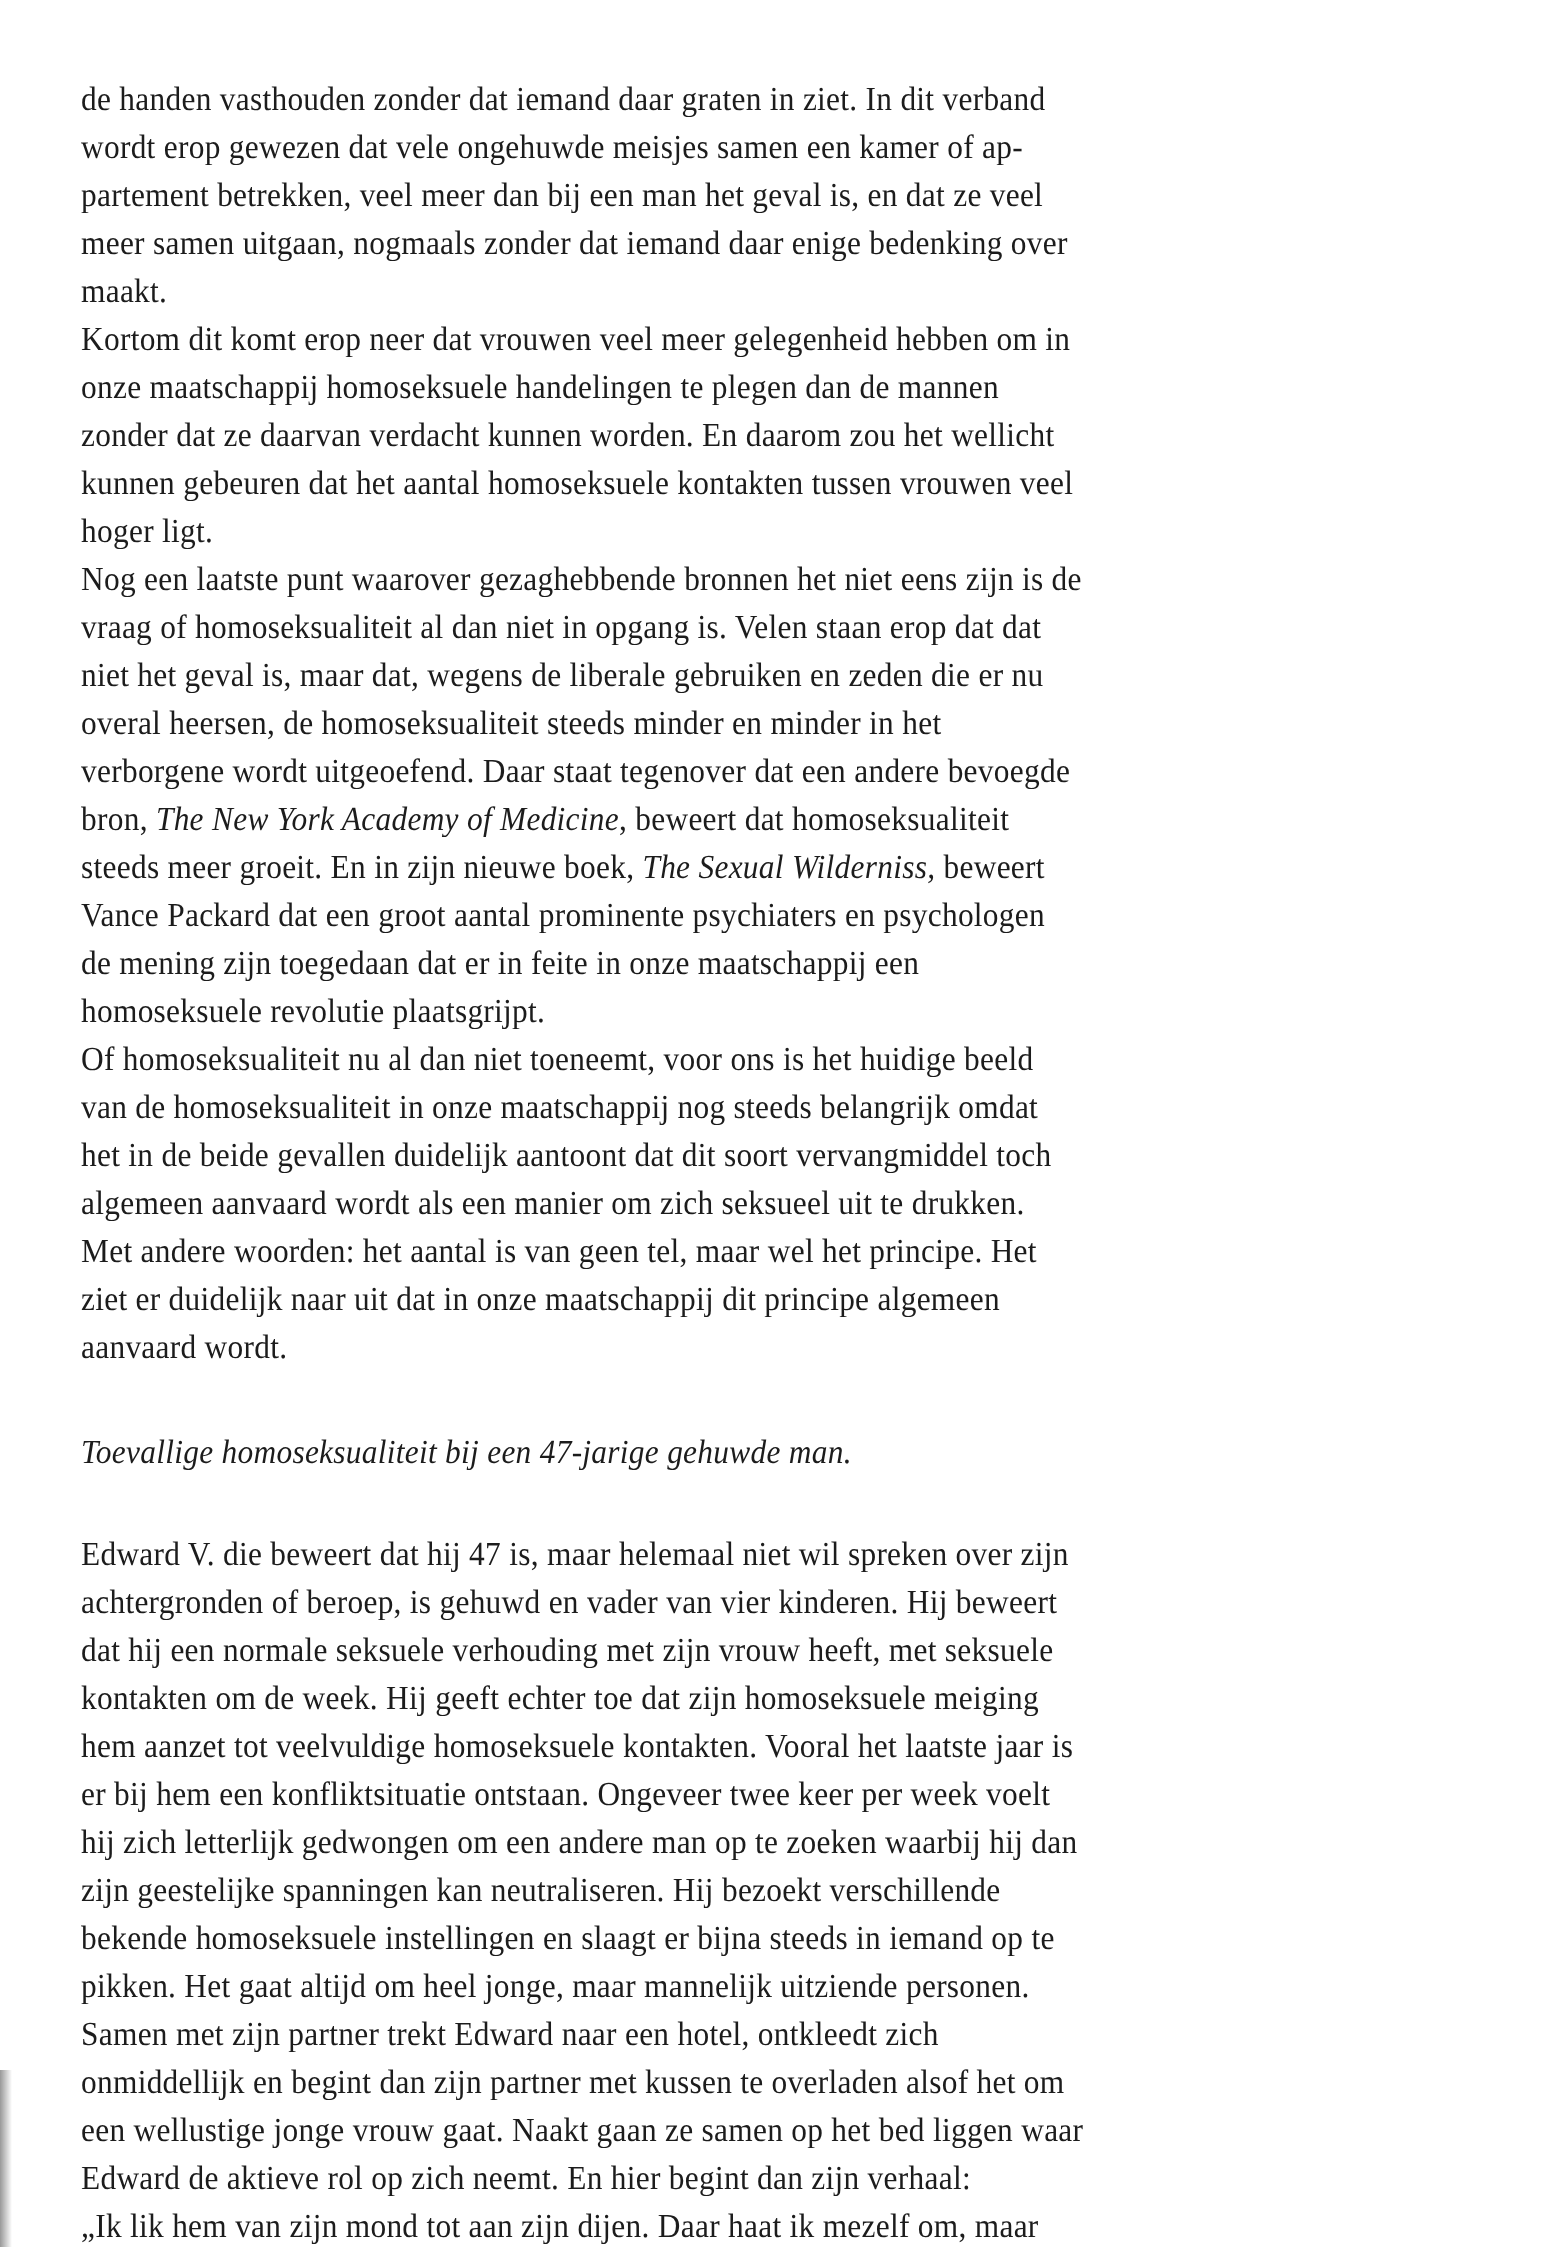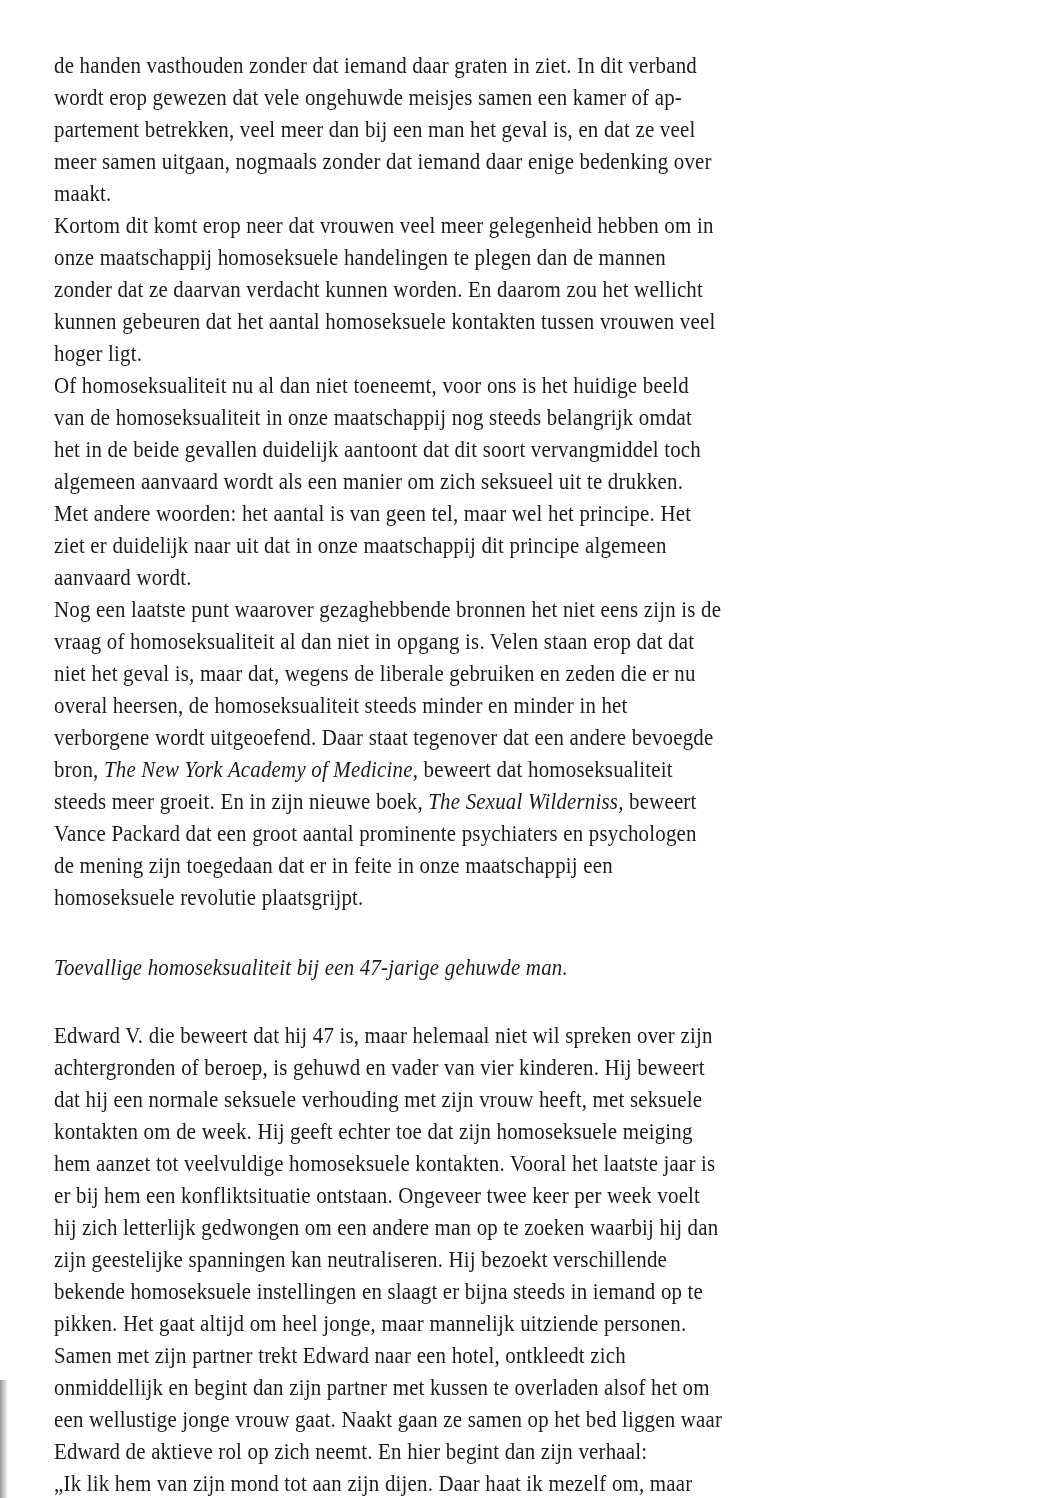--- a/index.html
+++ b/index.html
@@ -39,40 +39,40 @@
 
     <div>
       <span class="line">Kortom dit komt erop neer dat vrouwen veel meer gelegenheid hebben om in</span>
       <span class="line">onze maatschappij homoseksuele handelingen te plegen dan de mannen</span>
       <span class="line">zonder dat ze daarvan verdacht kunnen worden. En daarom zou het wellicht</span>
       <span class="line">kunnen gebeuren dat het aantal homoseksuele kontakten tussen vrouwen veel</span>
       <span class="line">hoger ligt.</span>
     </div>
 
     <div>
-      <span class="line">Of homoseksualiteit nu al dan niet toeneemt, voor ons is het huidige beeld</span>
-      <span class="line">van de homoseksualiteit in onze maatschappij nog steeds belangrijk omdat</span>
-      <span class="line">het in de beide gevallen duidelijk aantoont dat dit soort vervangmiddel toch</span>
-      <span class="line">algemeen aanvaard wordt als een manier om zich seksueel uit te drukken.</span>
-      <span class="line">Met andere woorden: het aantal is van geen tel, maar wel het principe. Het</span>
-      <span class="line">ziet er duidelijk naar uit dat in onze maatschappij dit principe algemeen</span>
-      <span class="line">aanvaard wordt.</span>
-    </div>
-
-    <div>
       <span class="line">Nog een laatste punt waarover gezaghebbende bronnen het niet eens zijn is de</span>
       <span class="line">vraag of homoseksualiteit al dan niet in opgang is. Velen staan erop dat dat</span>
       <span class="line">niet het geval is, maar dat, wegens de liberale gebruiken en zeden die er nu</span>
       <span class="line">overal heersen, de homoseksualiteit steeds minder en minder in het</span>
       <span class="line">verborgene wordt uitgeoefend. Daar staat tegenover dat een andere bevoegde</span>
       <span class="line"><span>bron, </span><em>The New York Academy of Medicine</em><span>, beweert dat homoseksualiteit</span></span>
       <span class="line"><span>steeds meer groeit. En in zijn nieuwe boek, </span><em>The Sexual Wilderniss,</em><span> beweert</span></span>
       <span class="line">Vance Packard dat een groot aantal prominente psychiaters en psychologen</span>
       <span class="line">de mening zijn toegedaan dat er in feite in onze maatschappij een</span>
       <span class="line">homoseksuele revolutie plaatsgrijpt.</span>
+    </div>
+
+    <div>
+      <span class="line">Of homoseksualiteit nu al dan niet toeneemt, voor ons is het huidige beeld</span>
+      <span class="line">van de homoseksualiteit in onze maatschappij nog steeds belangrijk omdat</span>
+      <span class="line">het in de beide gevallen duidelijk aantoont dat dit soort vervangmiddel toch</span>
+      <span class="line">algemeen aanvaard wordt als een manier om zich seksueel uit te drukken.</span>
+      <span class="line">Met andere woorden: het aantal is van geen tel, maar wel het principe. Het</span>
+      <span class="line">ziet er duidelijk naar uit dat in onze maatschappij dit principe algemeen</span>
+      <span class="line">aanvaard wordt.</span>
     </div>
 
     <div class="gap"></div>
 
     <span class="line heading">Toevallige homoseksualiteit bij een 47-jarige gehuwde man.</span>
 
     <div class="gap2"></div>
 
     <div>
       <span class="line">Edward V. die beweert dat hij 47 is, maar helemaal niet wil spreken over zijn</span>

